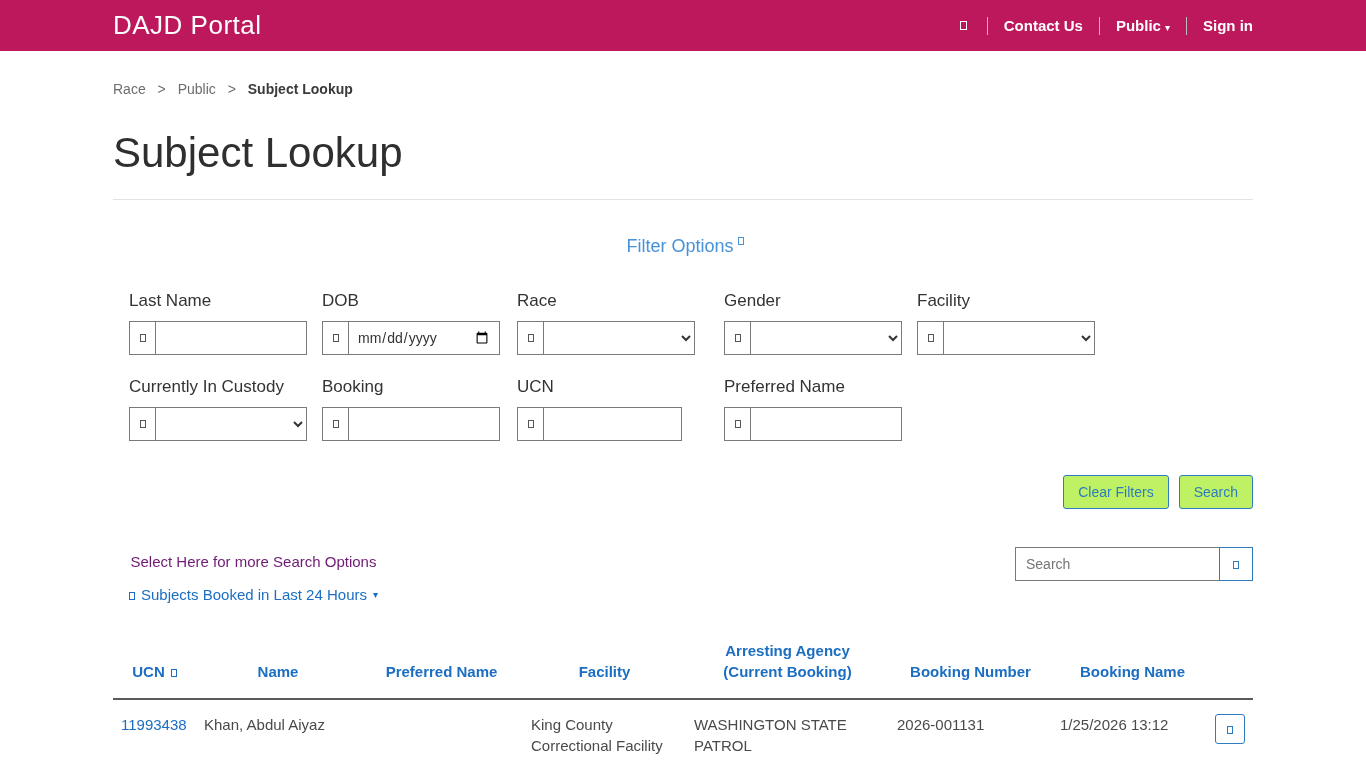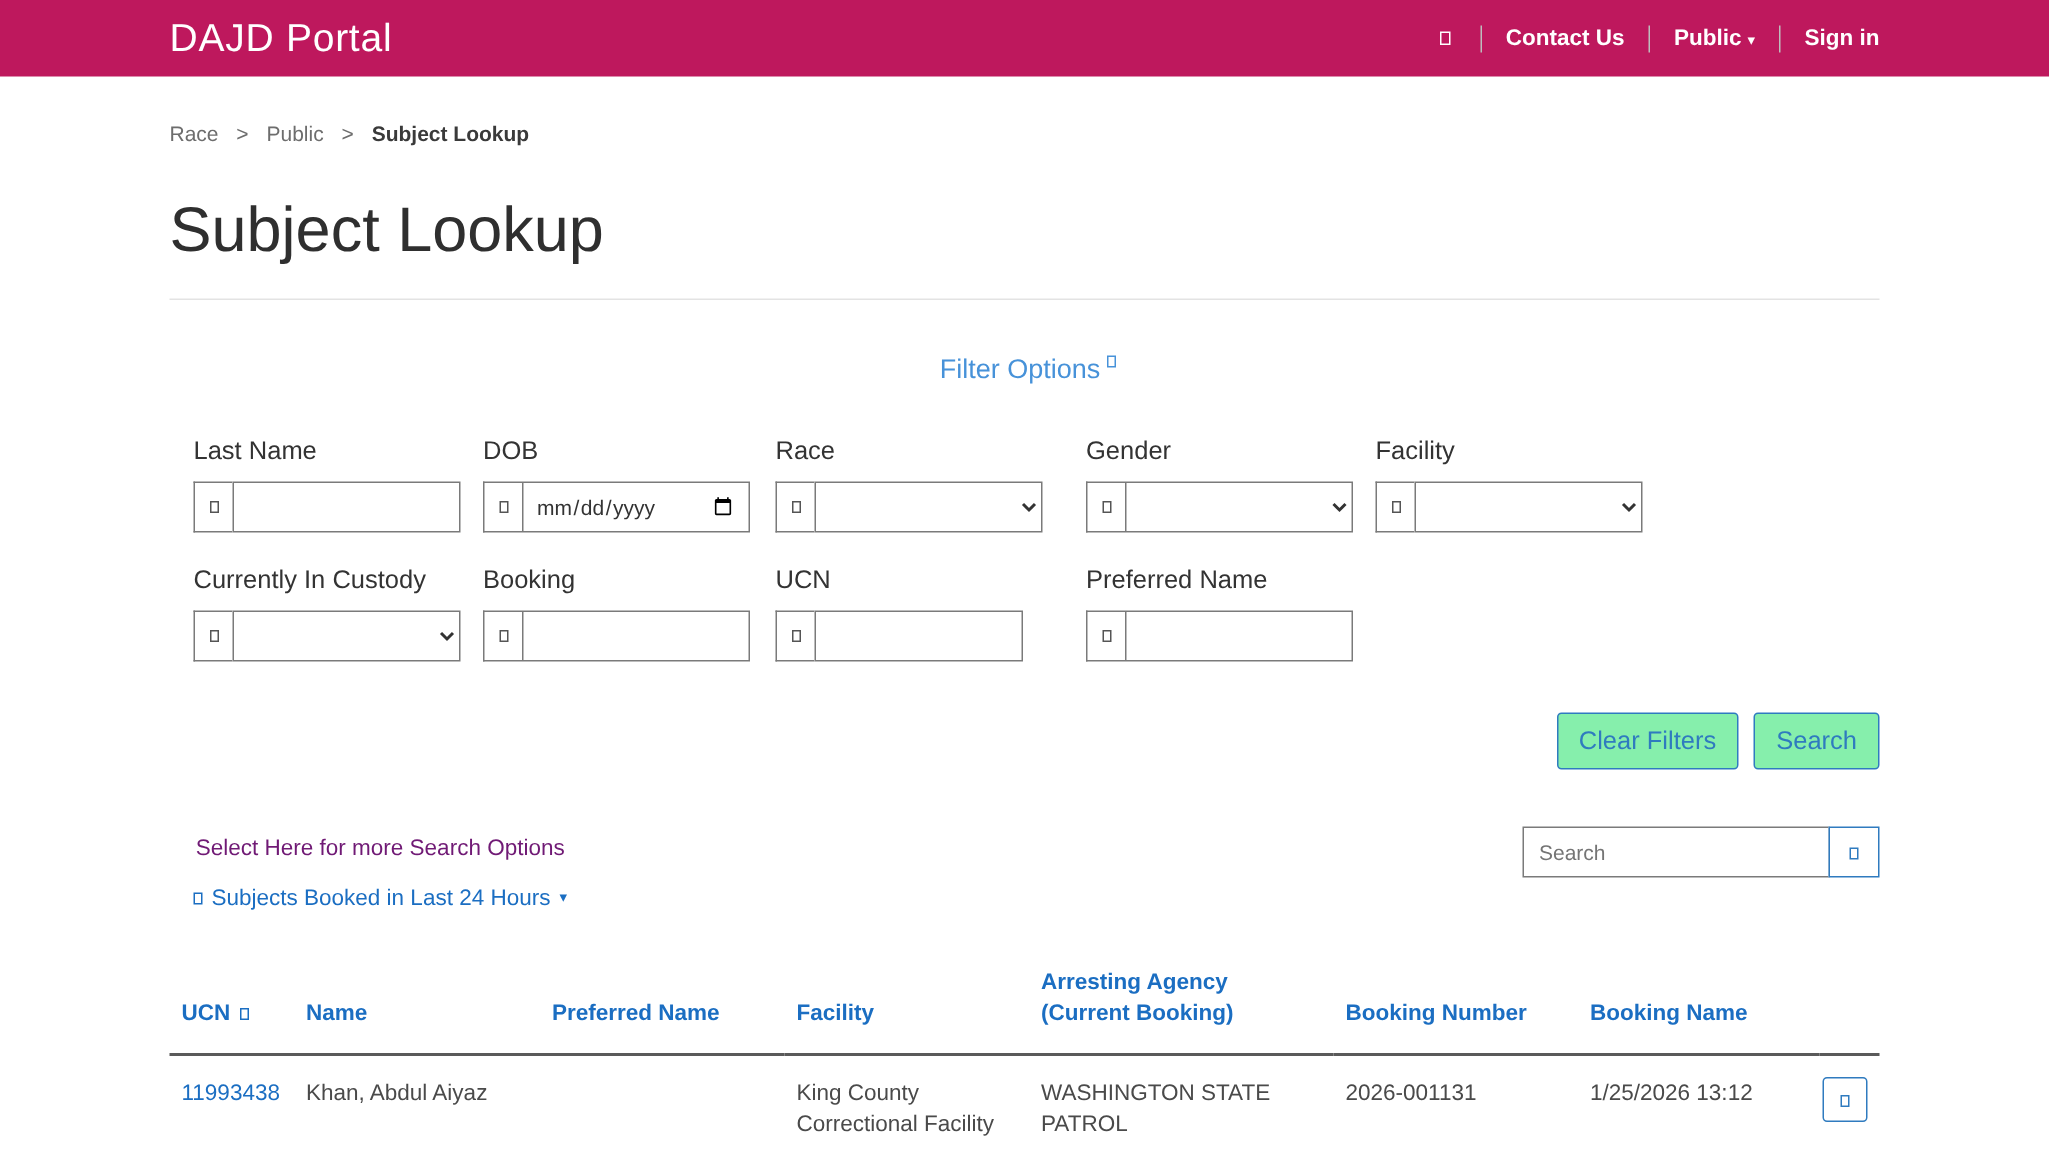--- a/index.html
+++ b/index.html
@@ -49,39 +49,39 @@
   .ig { display: flex; height: 34px; width: 178px; }
   .ig.narrow { width: 165px; }
   .igp { width: 26px; flex: 0 0 26px; border: 1px solid #7a7a7a; border-right: 0; background: #fff;
          display: flex; align-items: center; justify-content: center; color: #555; }
   .ig input, .ig select {
     flex: 1; min-width: 0; border: 1px solid #7a7a7a; background: #fff;
     font-size: 14px; padding: 0 8px; font-family: inherit; color: #333; outline: none; border-radius: 0;
   }
   .buttons-row { display: flex; justify-content: flex-end; gap: 10px; margin-top: 12px; }
   .btn-outline {
-    background: #86efac; border: 1px solid #2f7bbf; color: #2f7bbf;
-    font-size: 17px; padding: 8px 14px; border-radius: 3px; cursor: pointer; font-family: inherit;
+    background: #bef264; border: 1px solid #2f7bbf; color: #2f7bbf;
+    font-size: 14px; padding: 8px 14px; border-radius: 3px; cursor: pointer; font-family: inherit;
   }
 
   
   .search-section { display: flex; justify-content: space-between; align-items: flex-start; margin-top: 44px; padding-left: 16px; }
   .more-options { color: #701a75; font-size: 15px; cursor: pointer; text-align: center; }
   .booked-link { display: inline-flex; align-items: center; gap: 6px; margin-top: 16px;
                  color: #1b6ec2; font-size: 15px; text-decoration: none; cursor: pointer; }
   .booked-link .caret2 { font-size: 10px; color: #1b6ec2; }
   .table-search { display: flex; height: 34px; margin-top: -6px; }
   .table-search input { width: 205px; border: 1px solid #7a7a7a; padding: 0 10px; font-size: 14px; font-family: inherit; outline: none; }
   .table-search button { width: 34px; border: 1px solid #2f7bbf; border-left: 1px solid #2f7bbf; background: #fff; color: #2f7bbf;
                          display: flex; align-items: center; justify-content: center; cursor: pointer; margin-left: -1px; }
 
   
   table.results { width: 100%; border-collapse: collapse; margin-top: 26px; table-layout: fixed; }
   .results th {
-    color: #1b6ec2; font-weight: 700; font-size: 15px; text-align: left;
+    color: #1b6ec2; font-weight: 700; font-size: 15px; text-align: center;
     padding: 10px 8px 16px; border-bottom: 2px solid #5a5a5a; vertical-align: bottom; line-height: 1.4;
   }
   .results td {
     font-size: 15px; color: #4a4a4a; padding: 14px 8px; border-bottom: 1px solid #dedede;
     vertical-align: top; line-height: 1.4;
   }
   .results td a { color: #1b6ec2; text-decoration: none; cursor: pointer; }
   .sort-icon { color: #1b6ec2; margin-left: 6px; cursor: pointer; }
   .row-action-btn {
     width: 30px; height: 30px; border: 1px solid #2f7bbf; background: #fff; color: #2f7bbf;

